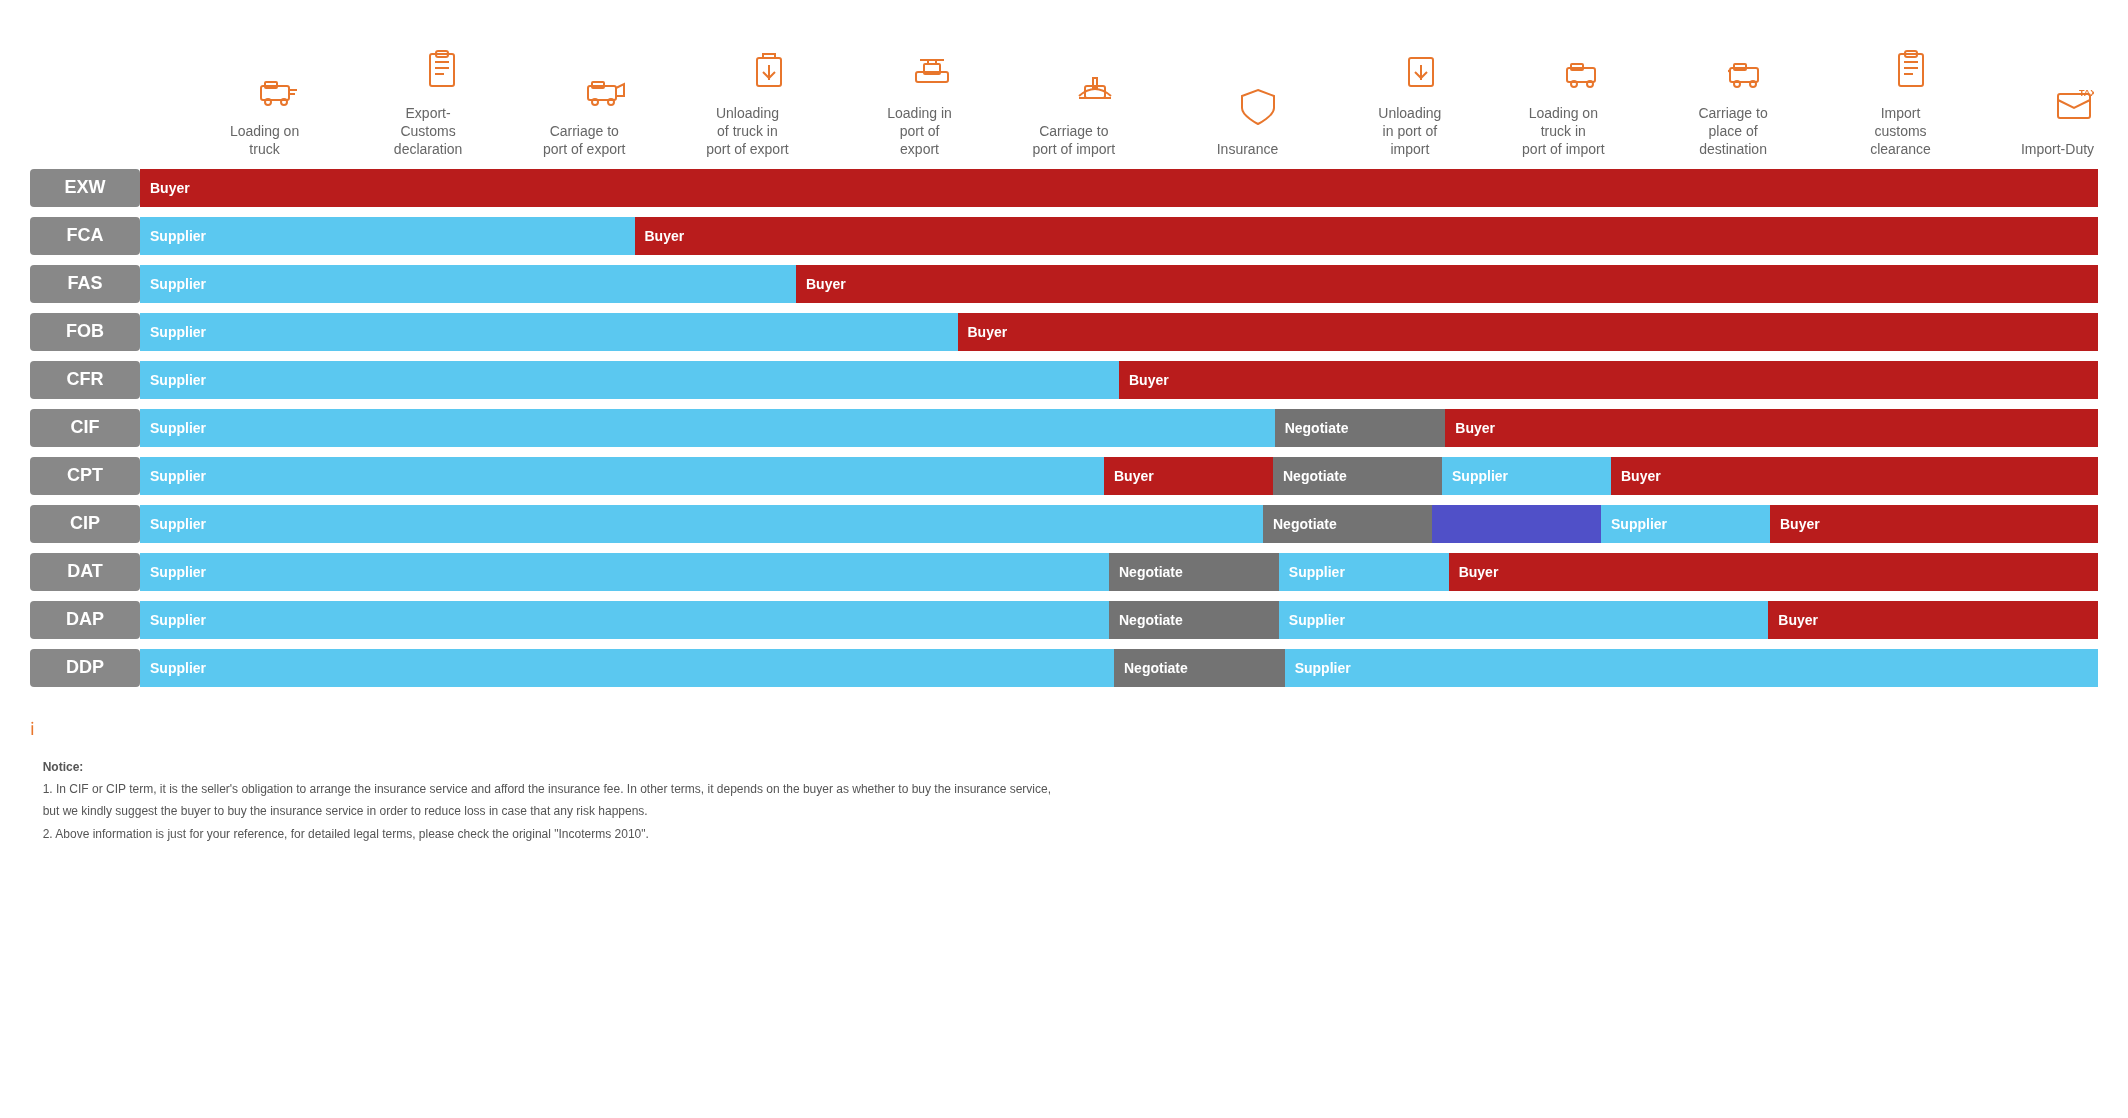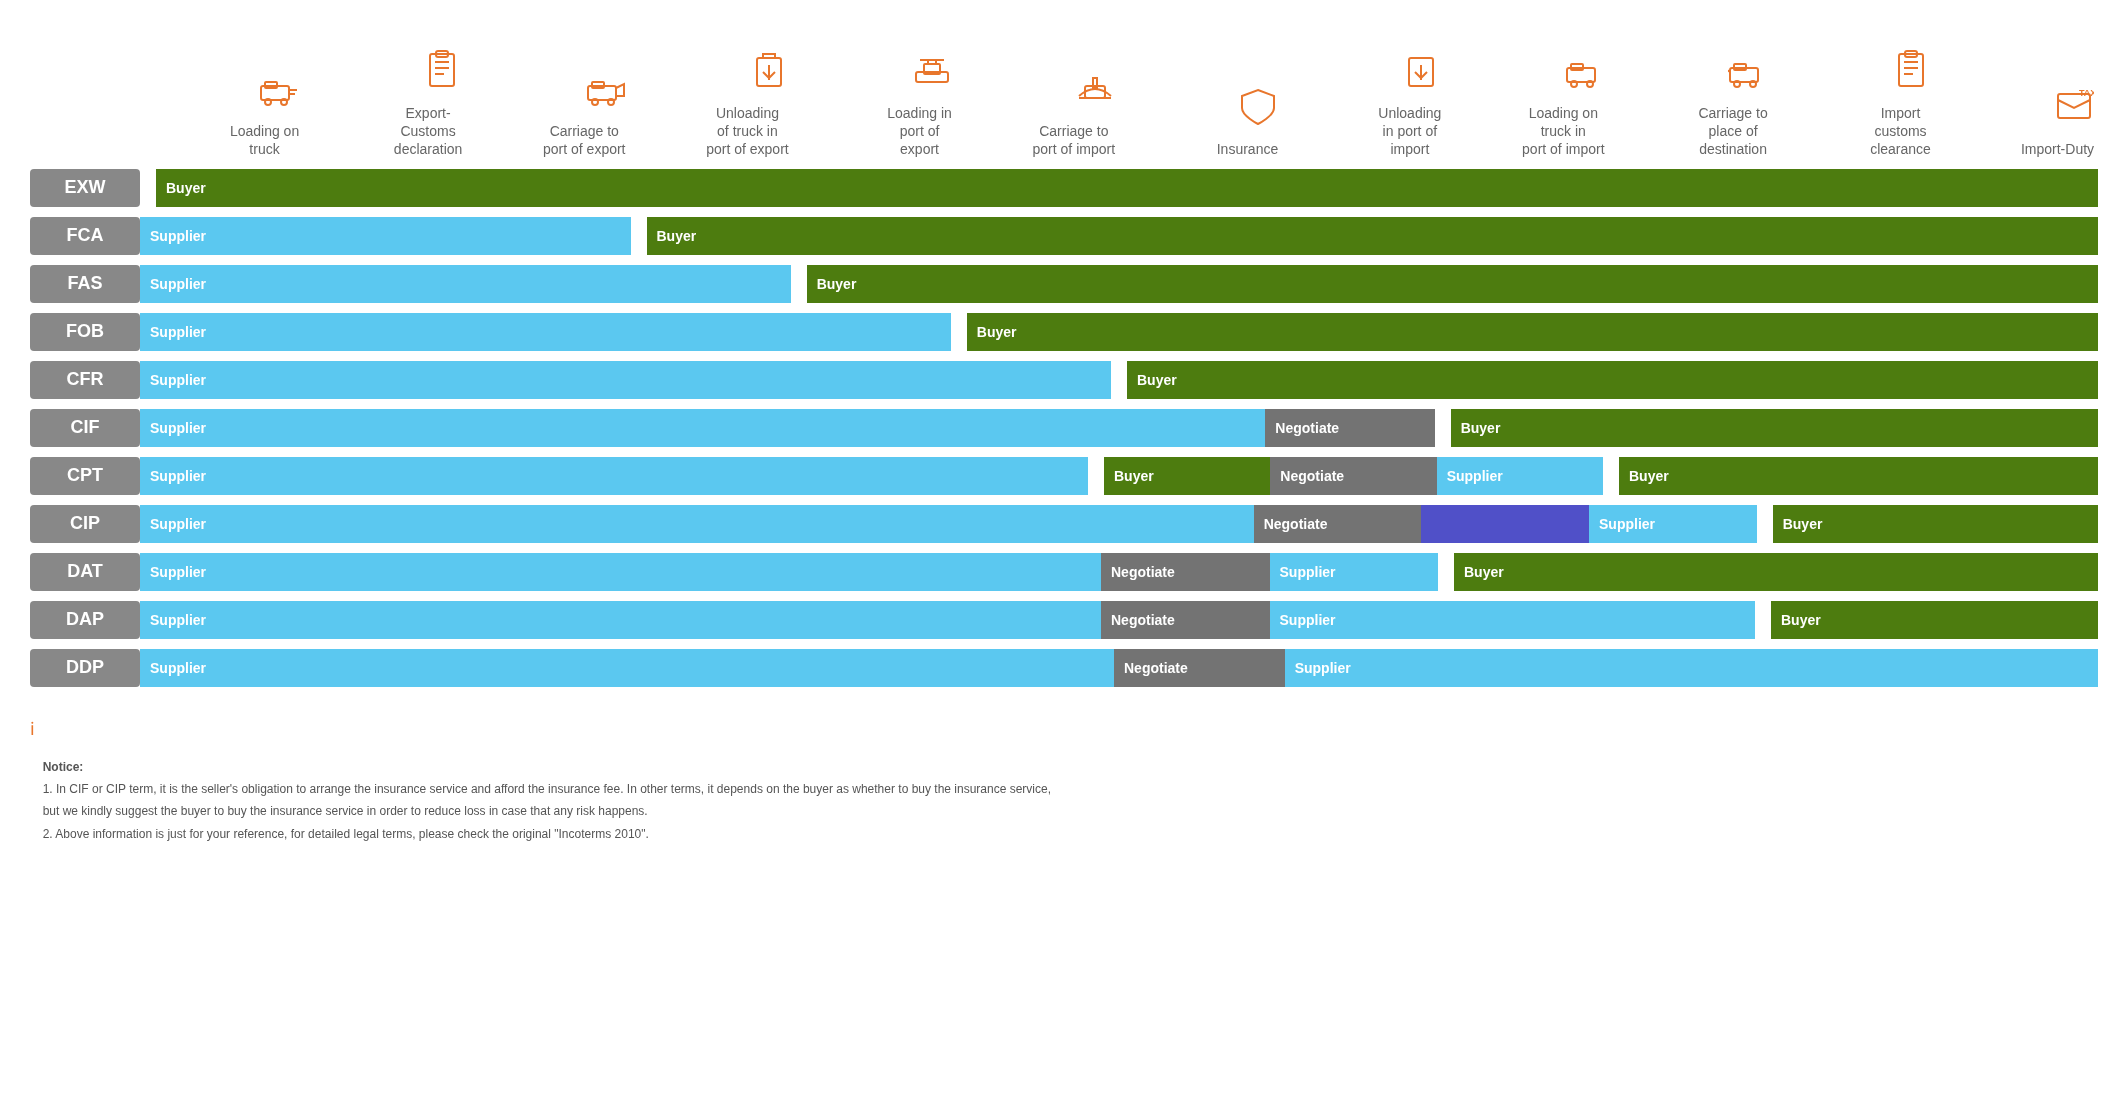--- a/index.html
+++ b/index.html
@@ -85,21 +85,21 @@
       justify-content: flex-start;
       padding-left: 10px;
       font-size: 14px;
       font-weight: 600;
       color: #fff;
       height: 100%;
       white-space: nowrap;
       overflow: hidden;
     }
     .seg.supplier { background: #5bc8f0; }
-    .seg.buyer { background: #4d7c0f; margin-left: 16px; }
+    .seg.buyer { background: #b91c1c; }
     .seg.negotiate { background: #737373; }
     .seg.blue-dark { background: #5050c8; }
 
     .notice-section {
       margin-top: 20px;
       display: flex;
       align-items: flex-start;
       gap: 8px;
     }
     .notice-icon {

